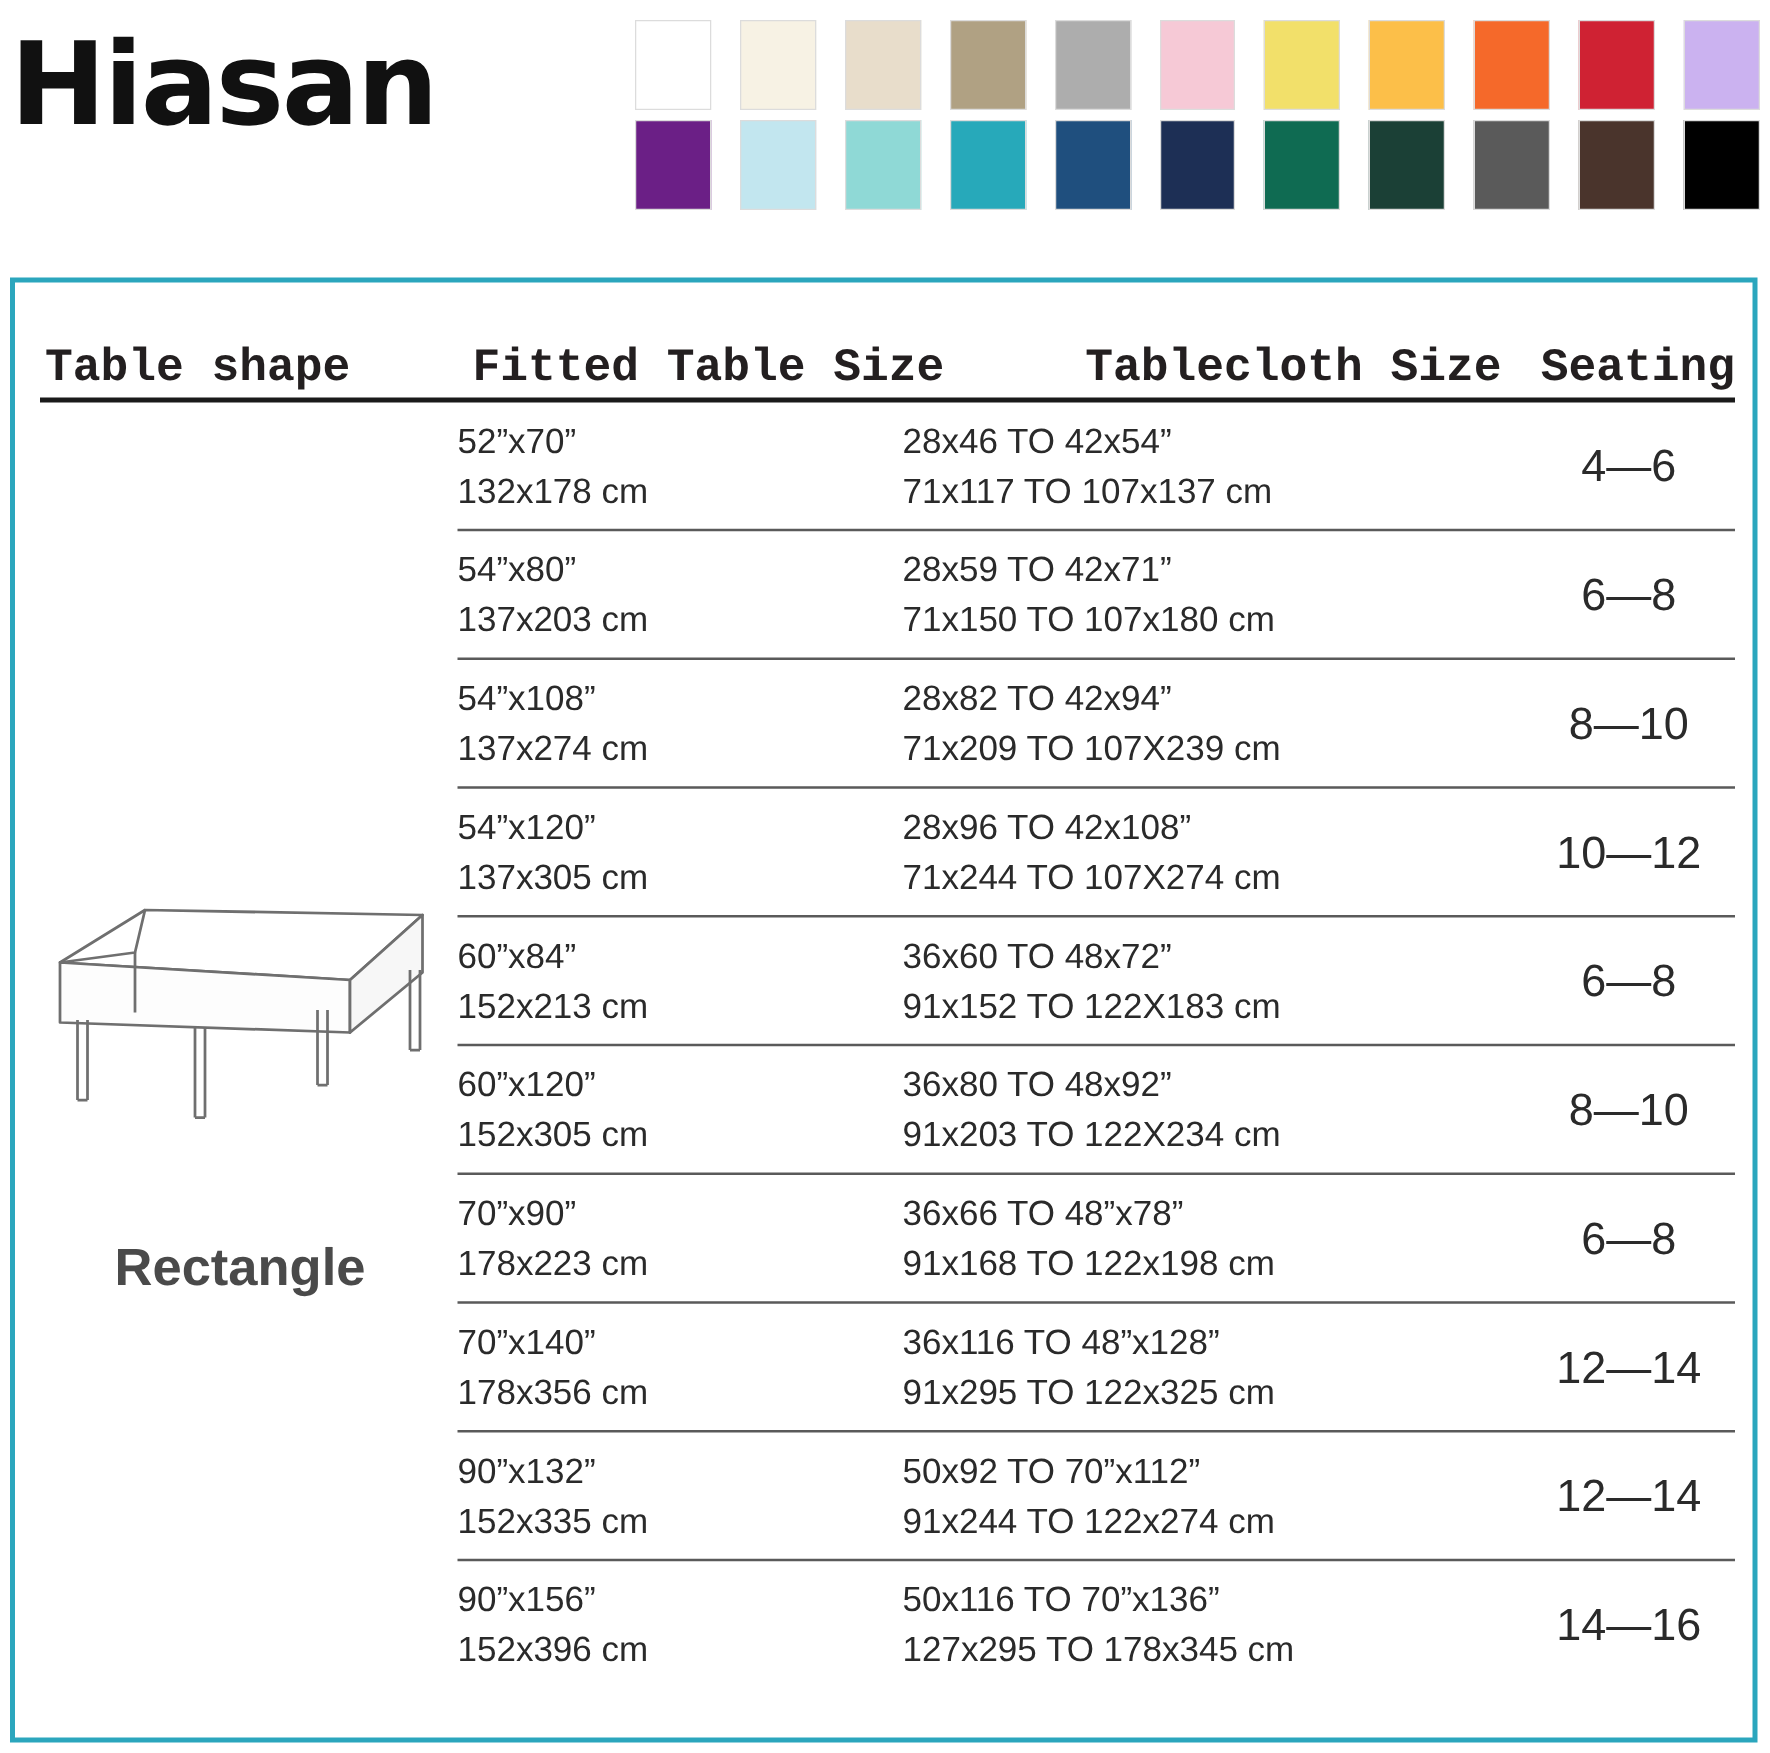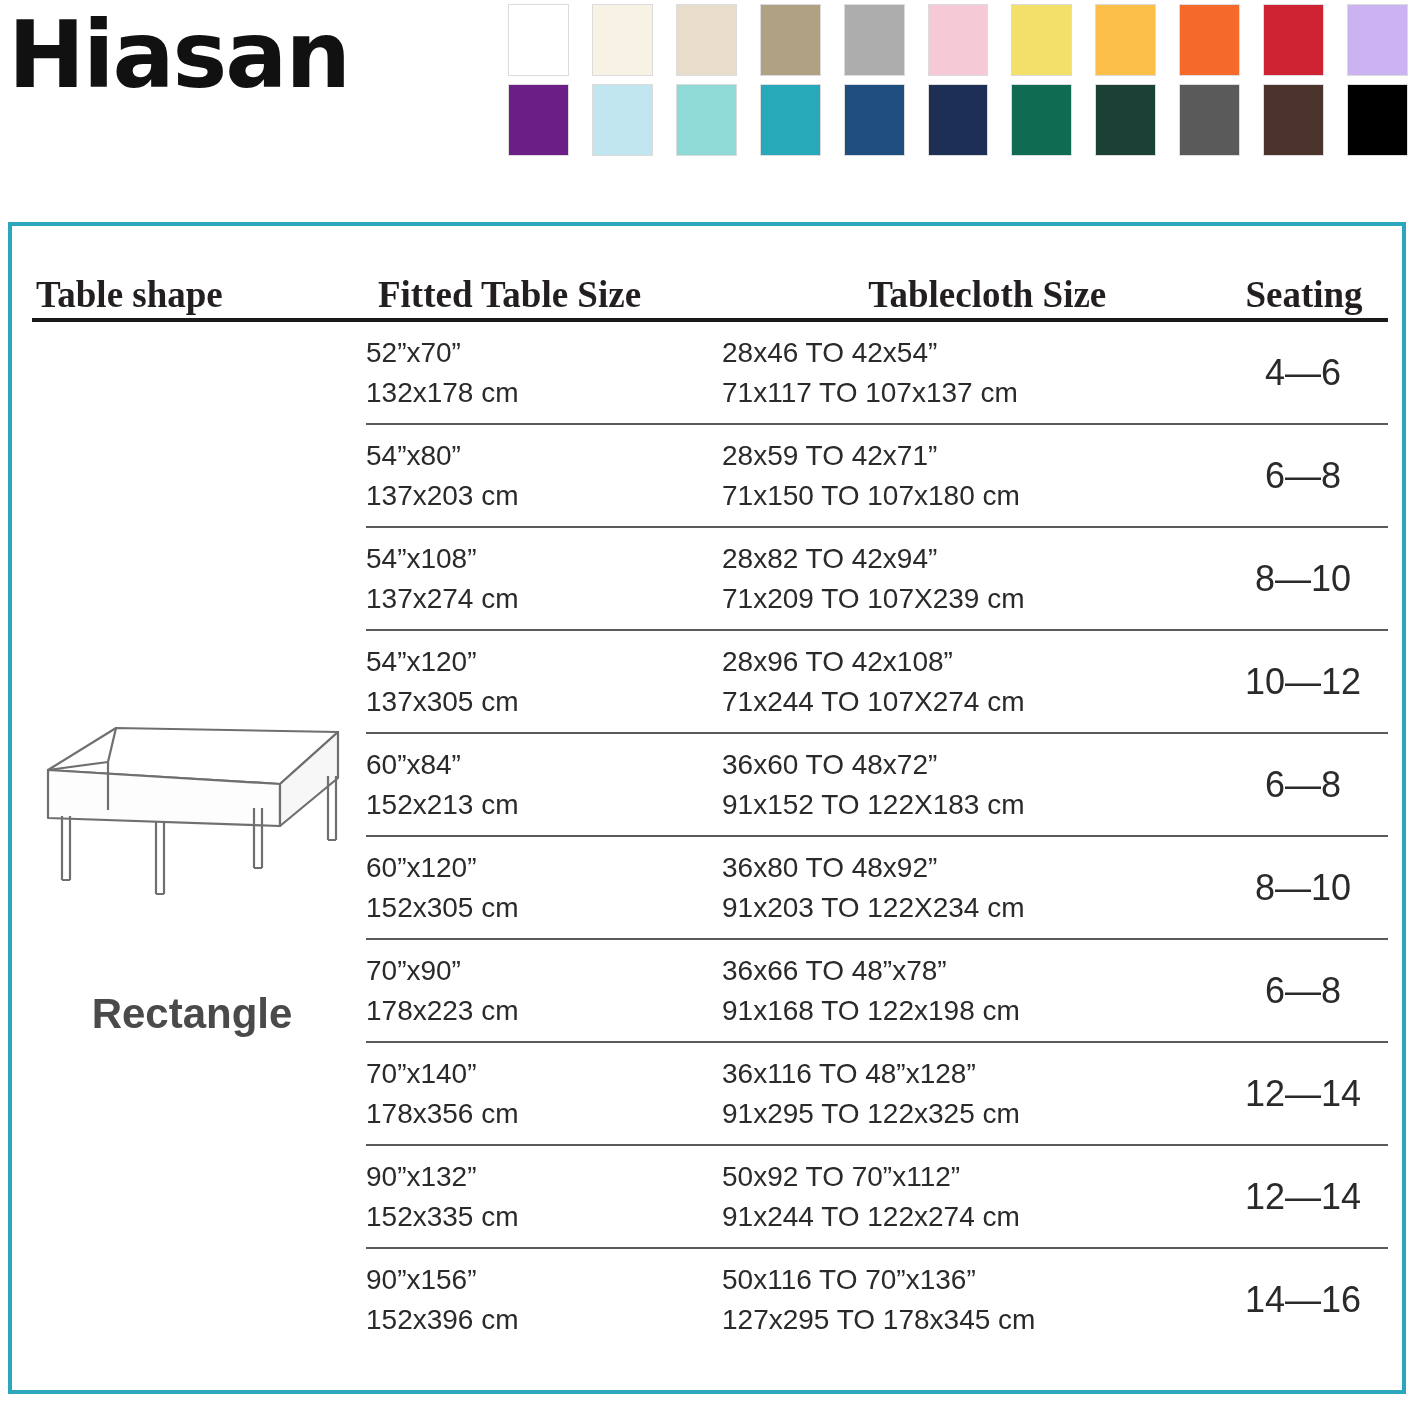--- a/index.html
+++ b/index.html
@@ -15,20 +15,21 @@
     overflow: hidden;
     position: relative;
   }
 
   
   .header {
     position: relative;
     height: 190px;
     display: flex;
     align-items: flex-start;
+    margin-top: 12px;
   }
   .brand {
     position: absolute;
     left: 8px;
     top: 8px;
     font-size: 92px;
     font-weight: bold;
     letter-spacing: -2px;
     line-height: 1.05;
     color: #111111;
@@ -79,27 +80,27 @@
     display: flex;
     align-items: flex-end;
     height: 62px;
     border-bottom: 4px solid #1a1a1a;
     padding-bottom: 2px;
   }
   .th {
     font-size: 37px;
     font-weight: bold;
     color: #231f20;
-    font-family: Liberation Serif, serif;
+    font-family: Liberation Mono, monospace;
     white-space: nowrap;
   }
   .col-shape  { width: 346px; padding-left: 4px; }
   .col-cloth  { width: 356px; }
   .col-fitted { width: 496px; }
-  .col-seat   { width: 170px; text-align: center; }
+  .col-seat   { width: 170px; text-align: right; }
 
   .body-wrap {
     display: flex;
   }
   .shape-cell {
     width: 346px;
     position: relative;
   }
   .shape-art {
     position: absolute;

